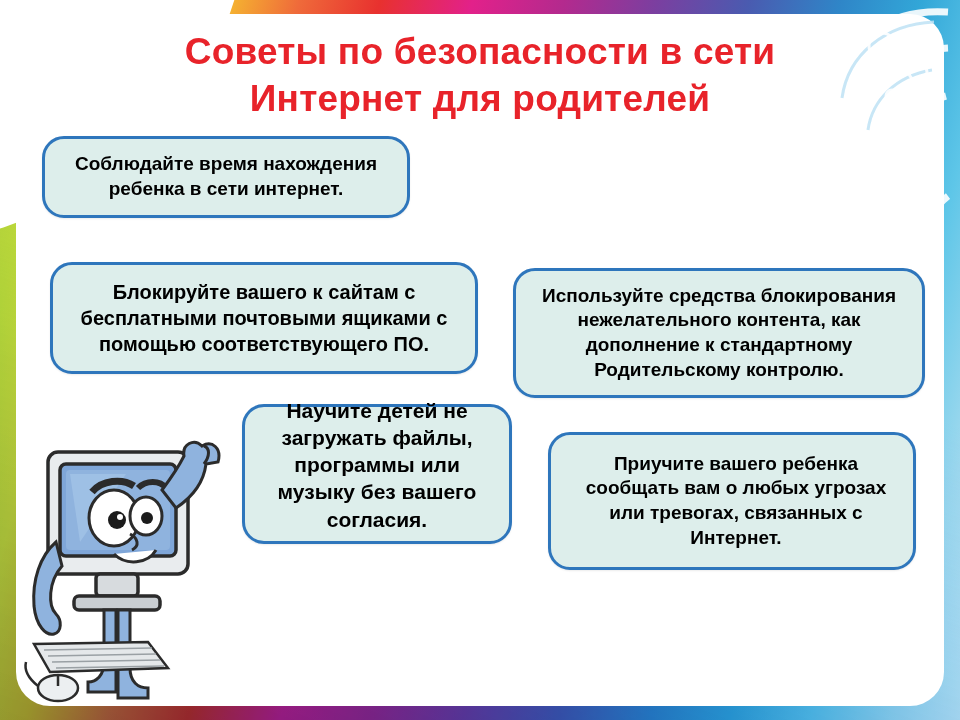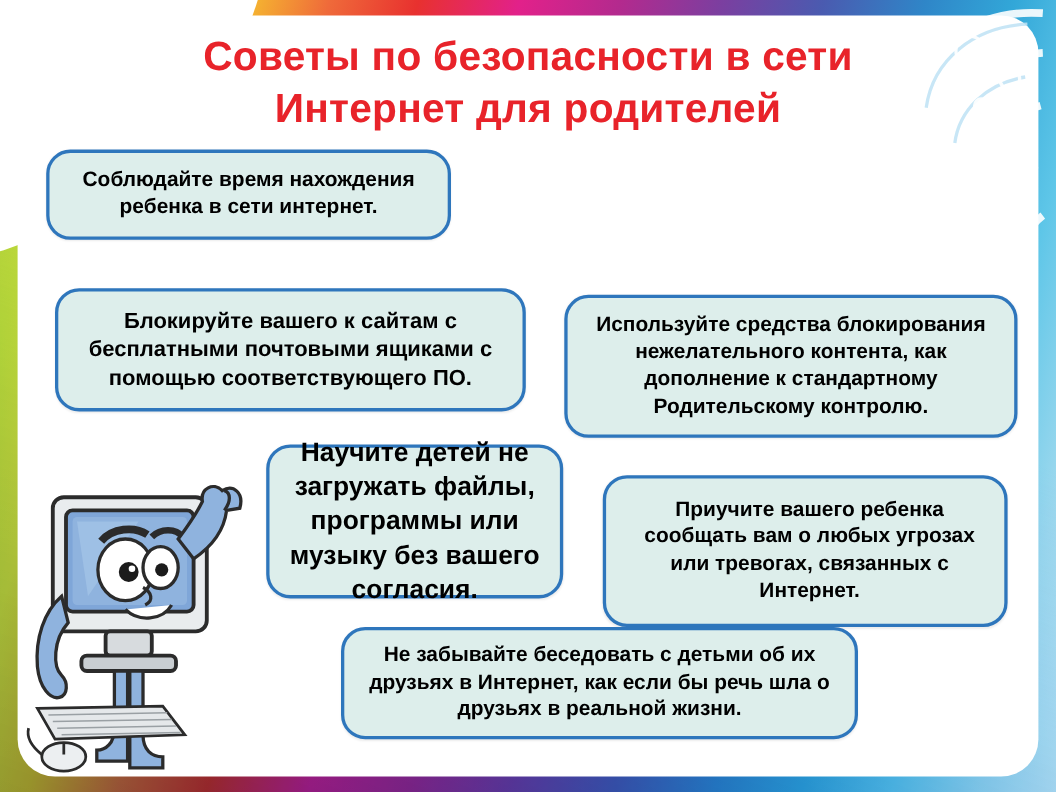--- a/index.html
+++ b/index.html
@@ -93,21 +93,21 @@
     padding: 8px 12px;
     line-height: 1.3;
     box-shadow: 0 1px 2px rgba(0,0,0,.08);
   }
   .tip span { display: block; width: 100%; }
 
   .tip-1 { left: 42px;  top: 136px; width: 368px; height: 82px;  font-size: 19px; }
   .tip-2 { left: 428px; top: 136px; width: 470px; height: 104px; font-size: 19px; }
   .tip-3 { left: 50px;  top: 262px; width: 428px; height: 112px; font-size: 20px; }
   .tip-4 { left: 500px; top: 268px; width: 412px; height: 130px; font-size: 19px; margin-left: 13px; }
-  .tip-5 { left: 242px; top: 404px; width: 270px; height: 140px; font-size: 24px; }
+  .tip-5 { left: 242px; top: 404px; width: 270px; height: 140px; font-size: 21px; align-items: flex-end; }
   .tip-6 { left: 548px; top: 432px; width: 368px; height: 138px; font-size: 19px; padding-left: 20px; }
   .tip-7 { left: 310px; top: 570px; width: 470px; height: 102px; font-size: 19px; }
 
   
   .mascot {
     position: absolute;
     left: 18px; top: 430px;
     width: 250px; height: 275px;
     pointer-events: none;
   }
@@ -162,23 +162,20 @@
   </div>
   <div class="tip tip-4">
     <span>Используйте средства блокирования нежелательного контента, как дополнение к стандартному Родительскому контролю.</span>
   </div>
   <div class="tip tip-5">
     <span>Научите детей не загружать файлы, программы или музыку без вашего согласия.</span>
   </div>
   <div class="tip tip-6">
     <span>Приучите вашего ребенка сообщать вам о любых угрозах или тревогах, связанных с Интернет.</span>
   </div>
-  <div class="tip tip-7">
-    <span>Не забывайте беседовать с детьми об их друзьях в Интернет, как если бы речь шла о друзьях в реальной жизни.</span>
-  </div>
 
   <svg class="mascot" viewBox="0 0 250 275">
 
     <g stroke="#2b2b2b" stroke-width="3.5">
       <rect x="30" y="22" width="140" height="122" rx="10" fill="#e9ecee"></rect>
       <rect x="42" y="34" width="116" height="92" rx="6" fill="#7fa6d8"></rect>
       <rect x="48" y="40" width="104" height="80" rx="4" fill="#8fb3de" stroke="none"></rect>
       <path d="M52,44 L108,44 L62,112 Z" fill="#a9c8e9" stroke="none" opacity=".6"></path>
       <rect x="78" y="144" width="42" height="22" rx="4" fill="#d7dbde"></rect>
       <rect x="56" y="166" width="86" height="14" rx="5" fill="#c9ced2"></rect>

